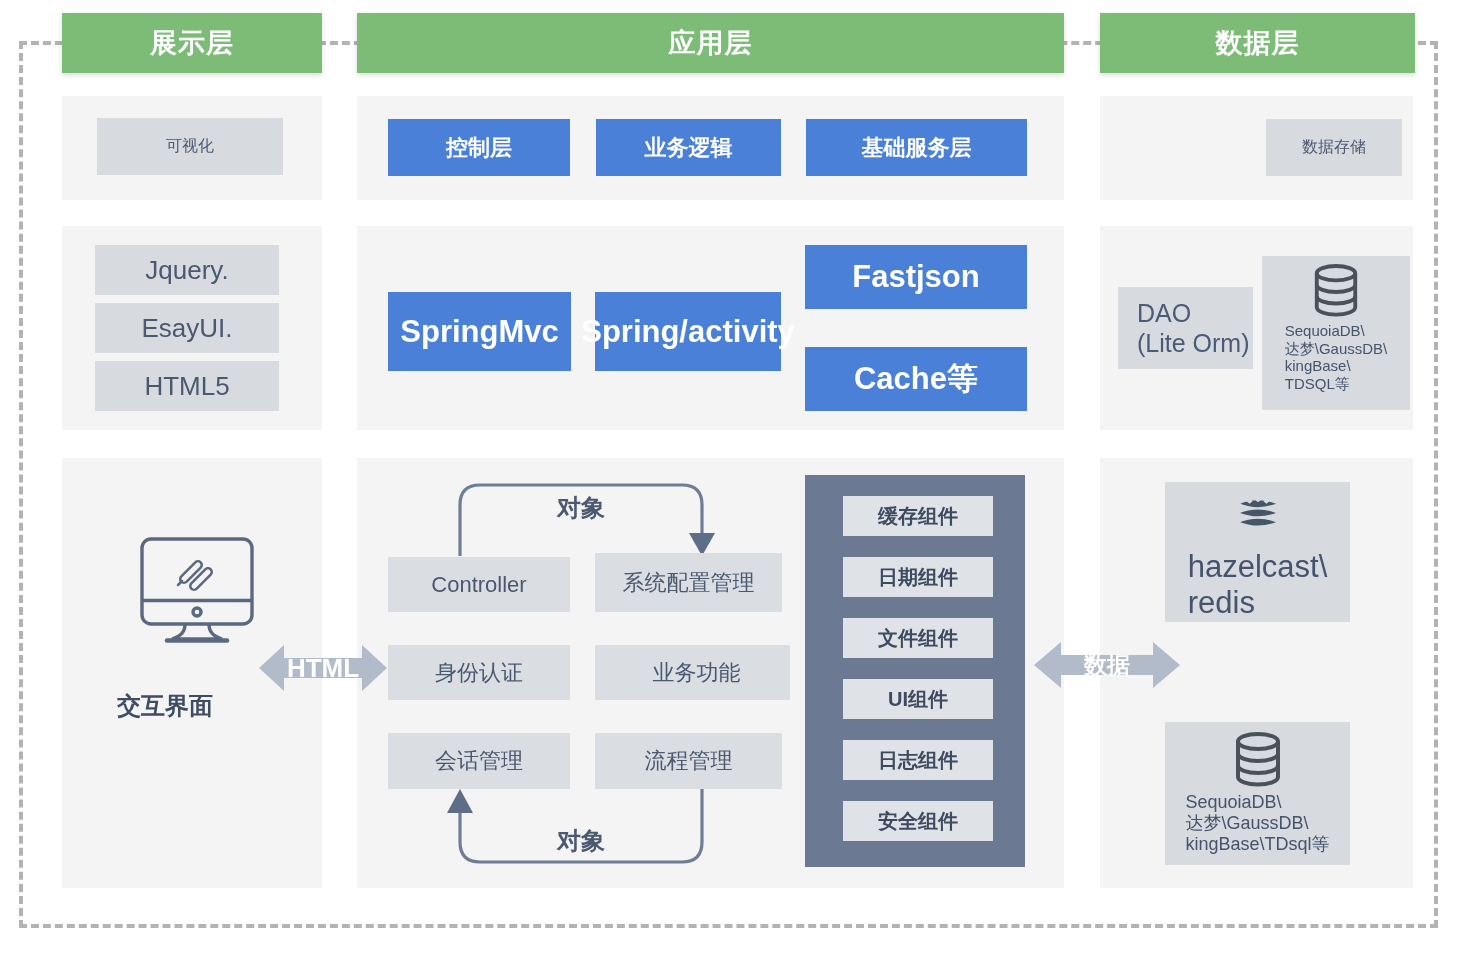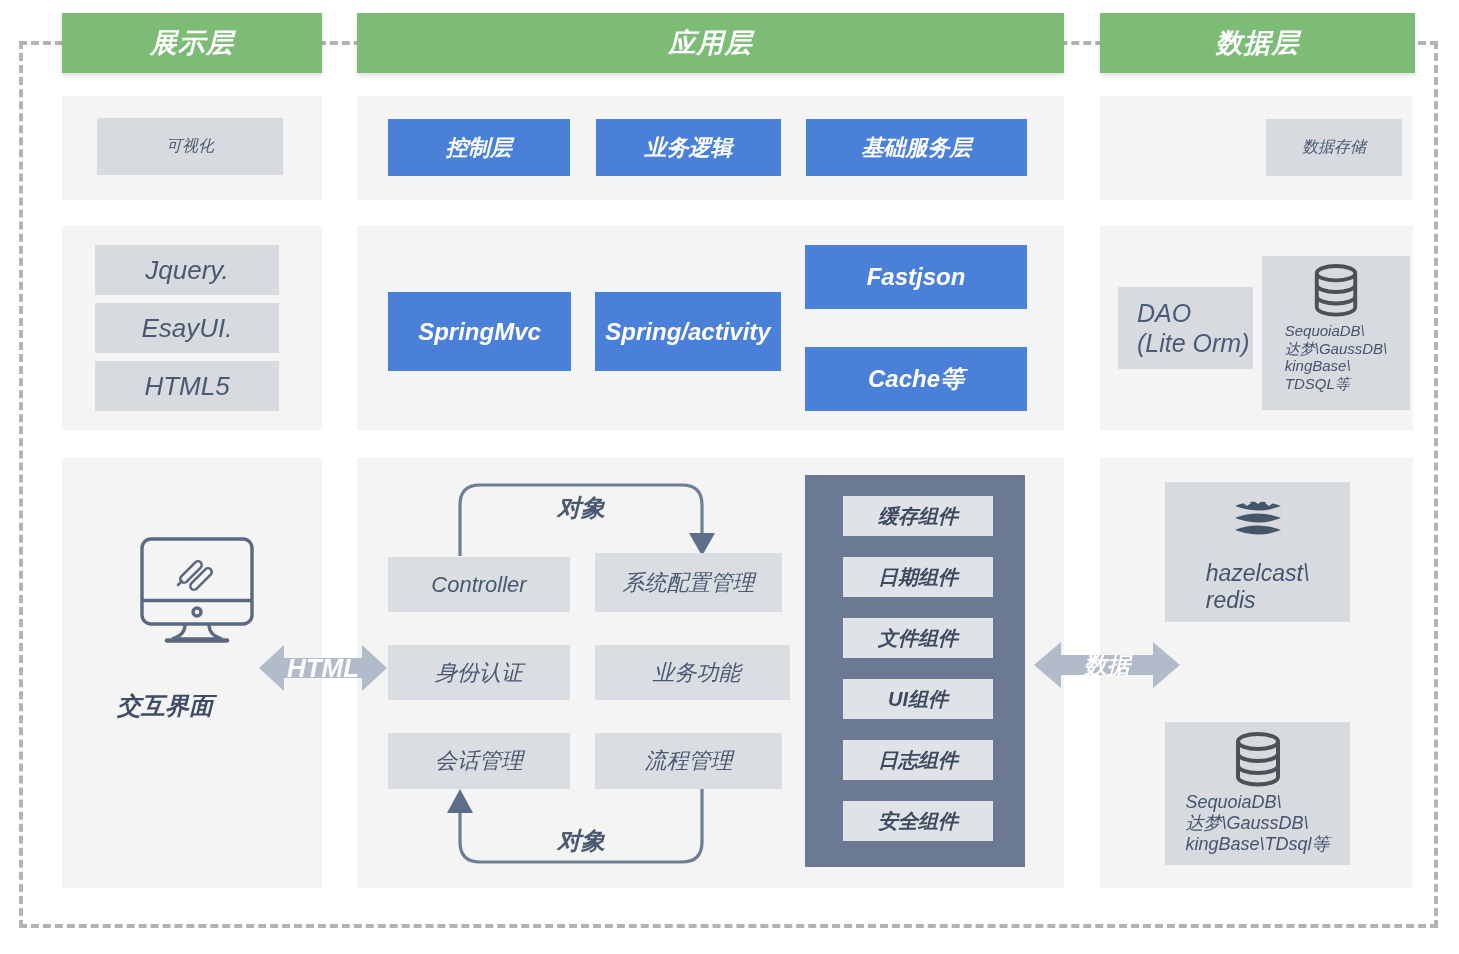--- a/index.html
+++ b/index.html
@@ -1,35 +1,34 @@
 <!DOCTYPE html>
 <html><head>
 <meta charset="utf-8">
 <style>
   html,body{margin:0;padding:0;background:#fff;}
   #canvas{
     position:relative;width:1459px;height:954px;background:#ffffff;overflow:hidden;
     font-family:"Liberation Sans","DejaVu Sans",sans-serif;
-    font-style:italic;
   }
   .abs{position:absolute;}
   .dashed-frame{
     border:4px dashed #b3b3b3;z-index:0;
   }
   .panel{background:#f4f4f5;z-index:1;}
   .header{
     background:#7cbc77;color:#ffffff;font-weight:bold;font-size:27px;
     display:flex;align-items:center;justify-content:center;z-index:4;
     box-shadow:0 2px 5px rgba(0,0,0,.15);letter-spacing:1px;
   }
   .bluebox{
     background:#4a80d8;color:#ffffff;font-weight:bold;
     display:flex;align-items:center;justify-content:center;z-index:3;
   }
-  .zh22{font-size:22px;} .en24{font-size:24px;}
+  .zh22{font-size:22px;} .en24{font-size:31px;}
   .graybox{
     background:#d7dbe0;color:#4a5870;font-size:16px;
     display:flex;align-items:center;justify-content:center;z-index:3;
   }
   .flowbox{
     background:#dadee3;color:#4a5870;font-size:22px;
     display:flex;align-items:center;justify-content:center;z-index:3;
   }
   .darkpanel{background:#6b7a92;z-index:2;}
   .compbox{
@@ -171,21 +170,21 @@
         <path d="M2,34 Q28,23 54,34 Q28,45 2,34 Z"></path>
         <path d="M2,22 Q28,11 54,22 Q28,33 2,22 Z"></path>
         <path d="M2,10 Q28,-1 54,10 Q28,21 2,10 Z"></path>
       </g>
       <g fill="#d7dbe0" stroke="none">
         <path d="M17,4 l4,3 -4,3 -4,-3 Z"></path>
         <path d="M28,2 l4,3 -4,3 -4,-3 Z"></path>
         <path d="M39,4 l4,3 -4,3 -4,-3 Z"></path>
       </g>
     </svg>
-    <div class="lines" style="font-size:23px;margin-top:16px;">
+    <div class="lines" style="font-size:31px;margin-top:16px;">
       <div>hazelcast\</div>
       <div>redis</div>
     </div>
   </div>
 
   <div class="abs dbcard" style="left:1165px;top:722px;width:185px;height:143px;">
     <svg width="52" height="56" viewBox="0 0 52 56" style="margin-top:10px;">
       <g fill="none" stroke="#4c5158" stroke-width="4">
         <ellipse cx="26" cy="9.5" rx="20" ry="7.5"></ellipse>
         <path d="M6,9.5 V45 A20,7.5 0 0 0 46,45 V9.5"></path>

